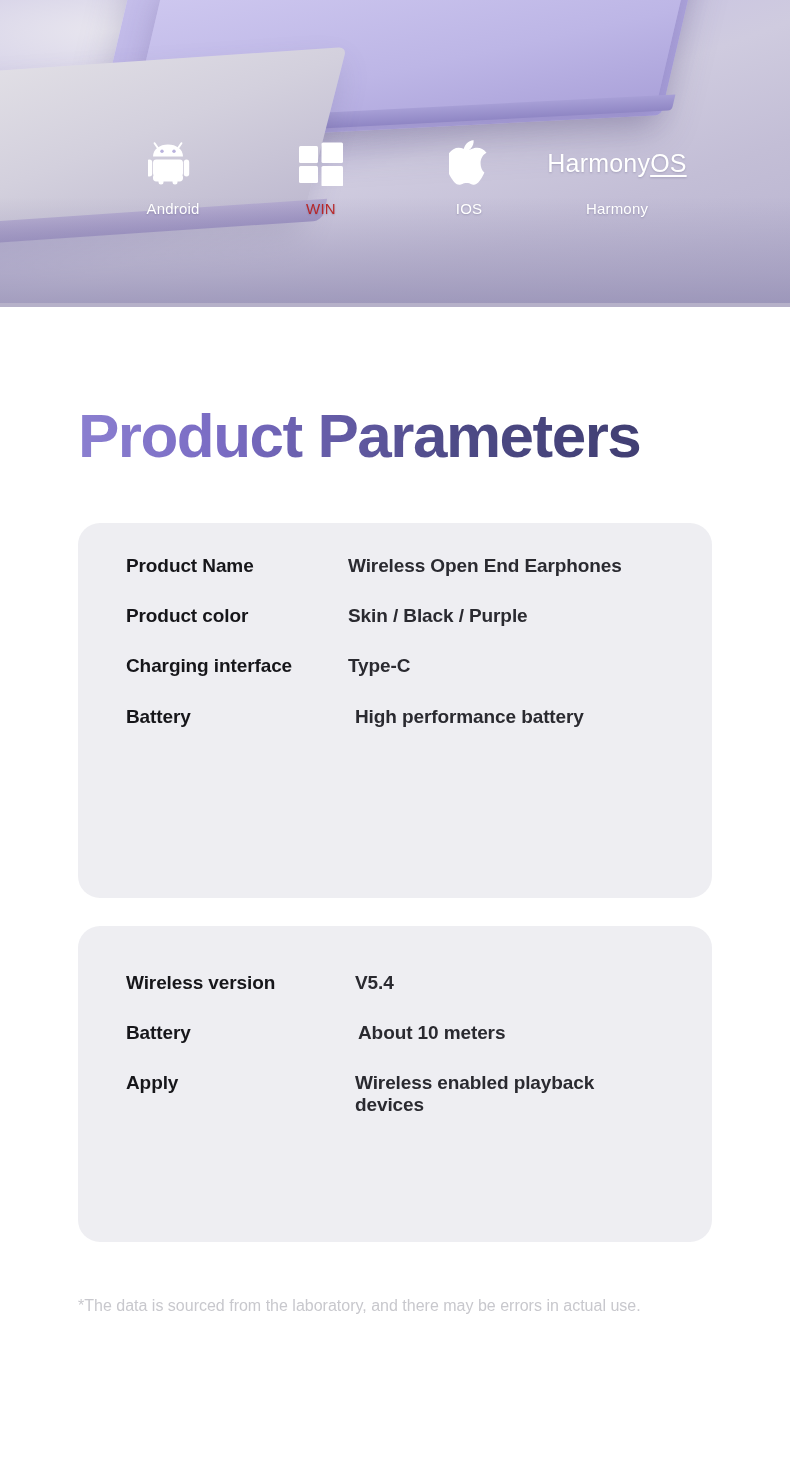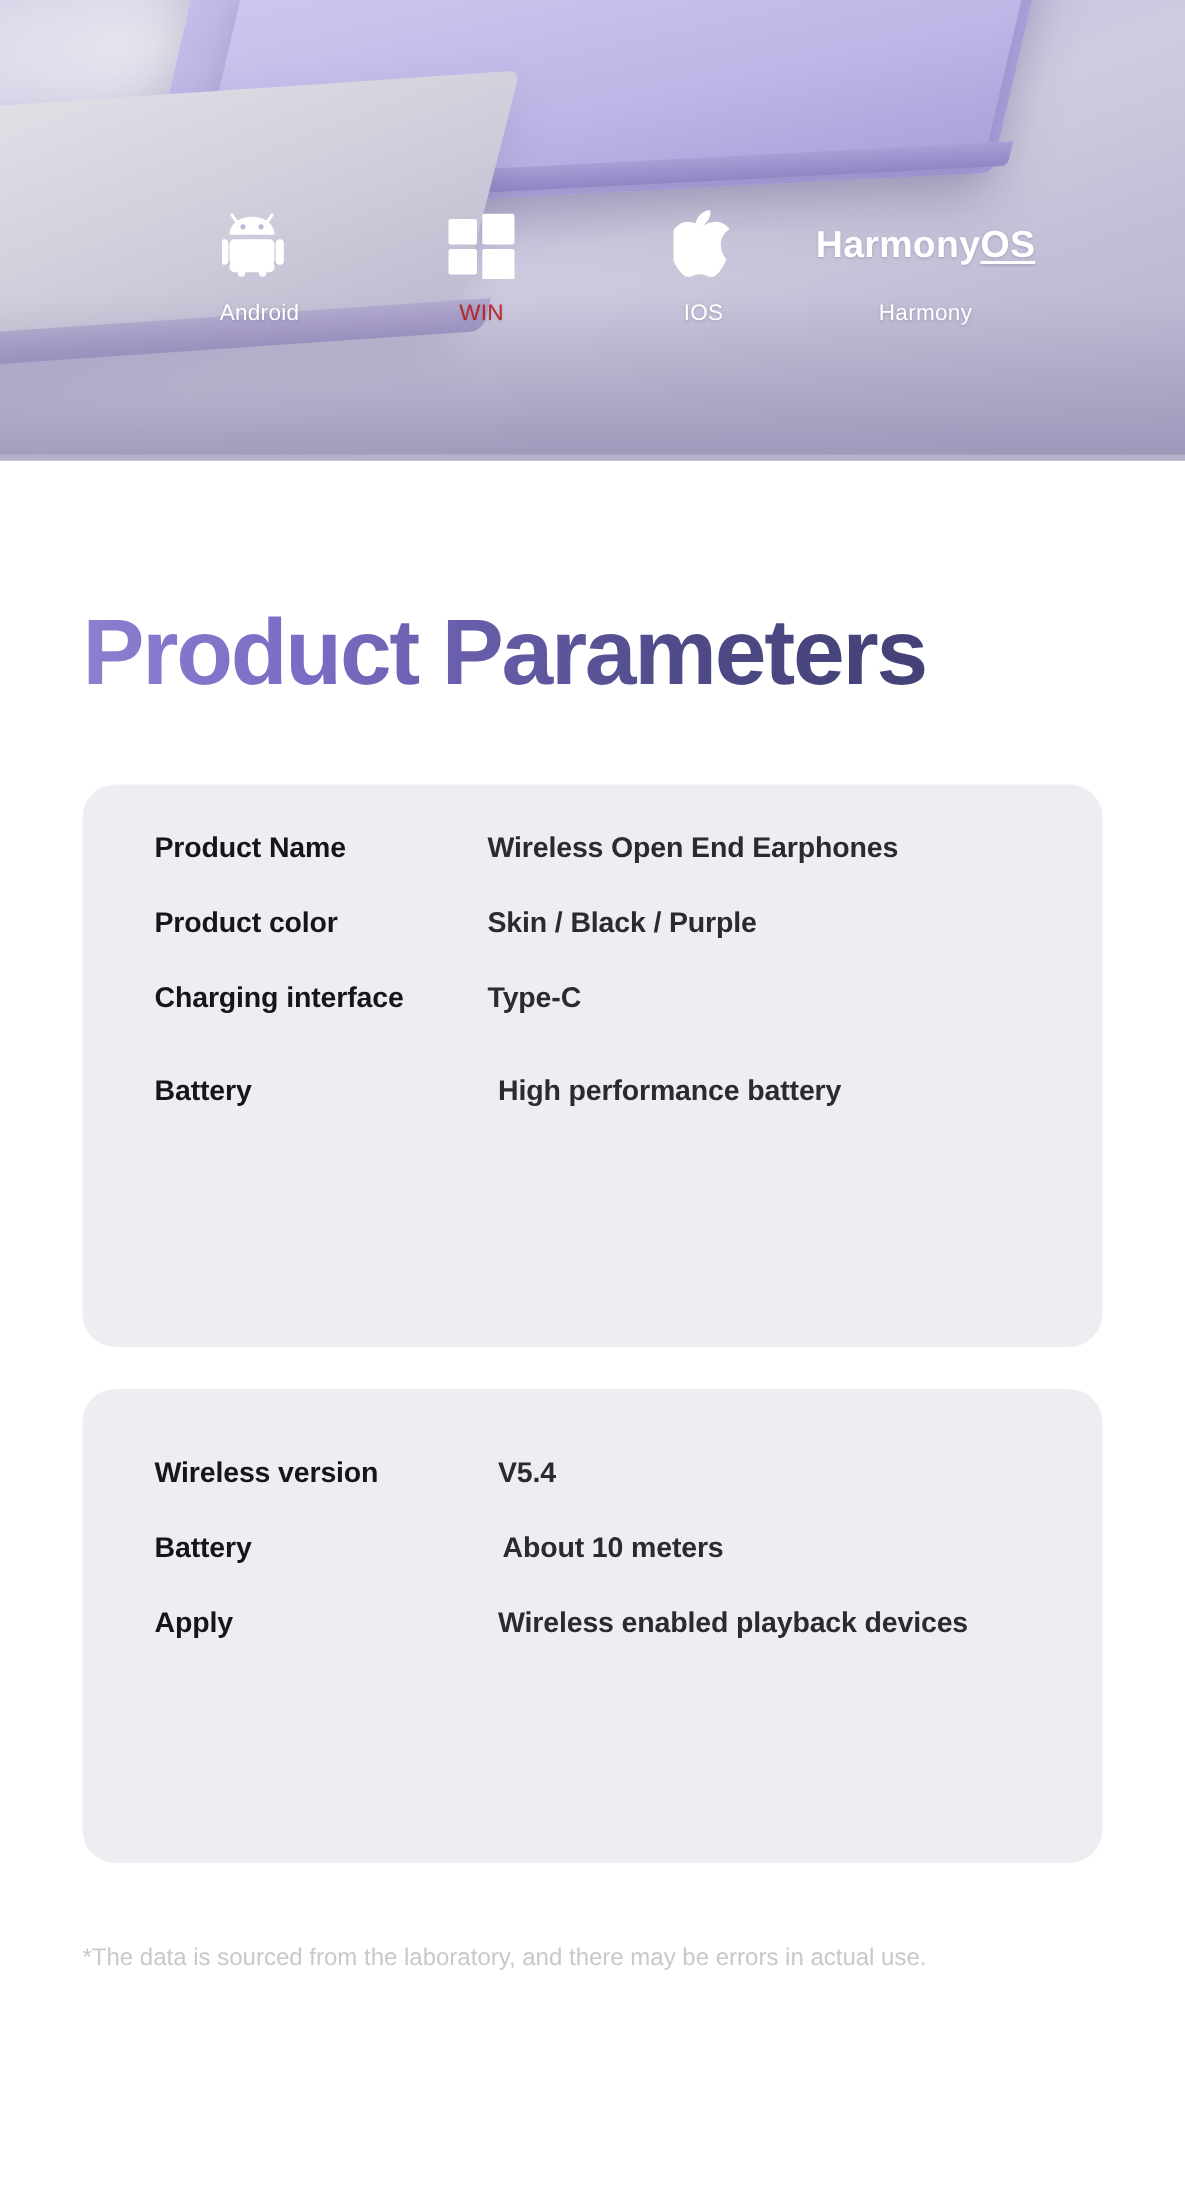--- a/index.html
+++ b/index.html
@@ -100,42 +100,41 @@
     flex-direction: column;
     align-items: center;
     justify-content: flex-start;
   }
   .os-glyph {
     height: 62px;
     display: flex;
     align-items: center;
     justify-content: flex-end;
     color: #ffffff;
-    font-weight: bold;
   }
   .os-label {
     margin-top: 6px;
     color: #ffffff;
     font-size: 15px;
     letter-spacing: .2px;
     text-shadow: 0 1px 2px rgba(90,85,120,.35);
   }
   .os-label.dim { color: #b91c1c; opacity: .92; }
   .harmony-word {
     color: #ffffff;
     font-size: 25px;
     letter-spacing: .2px;
     text-shadow: 0 1px 2px rgba(90,85,120,.3);
     white-space: nowrap;
   }
   .harmony-word .u { text-decoration: underline; text-underline-offset: 3px; }
 
   
   .content {
-    padding: 0 55px;
+    padding: 0 78px;
     box-sizing: border-box;
     width: 790px;
   }
   .title {
     margin: 0;
     padding-top: 98px;
     font-size: 62px;
     font-weight: 700;
     letter-spacing: -1.5px;
     line-height: 1;
@@ -174,21 +173,21 @@
     letter-spacing: -.1px;
   }
   .spec-val {
     font-size: 19px;
     font-weight: 700;
     color: #2a2a30;
     letter-spacing: -.1px;
   }
   .r1 { margin-bottom: 28px; }
   .r2 { margin-bottom: 28px; }
-  .r3 { margin-bottom: 40px; }
+  .r3 { margin-bottom: 29px; }
   .ind-1 { padding-left: 7px; }
   .ind-2 { padding-left: 10px; }
 
   .footnote {
     margin-top: 48px;
     color: #c8c8cd;
     font-size: 16px;
     line-height: 1.95;
   }
   .footnote div { white-space: nowrap; }

